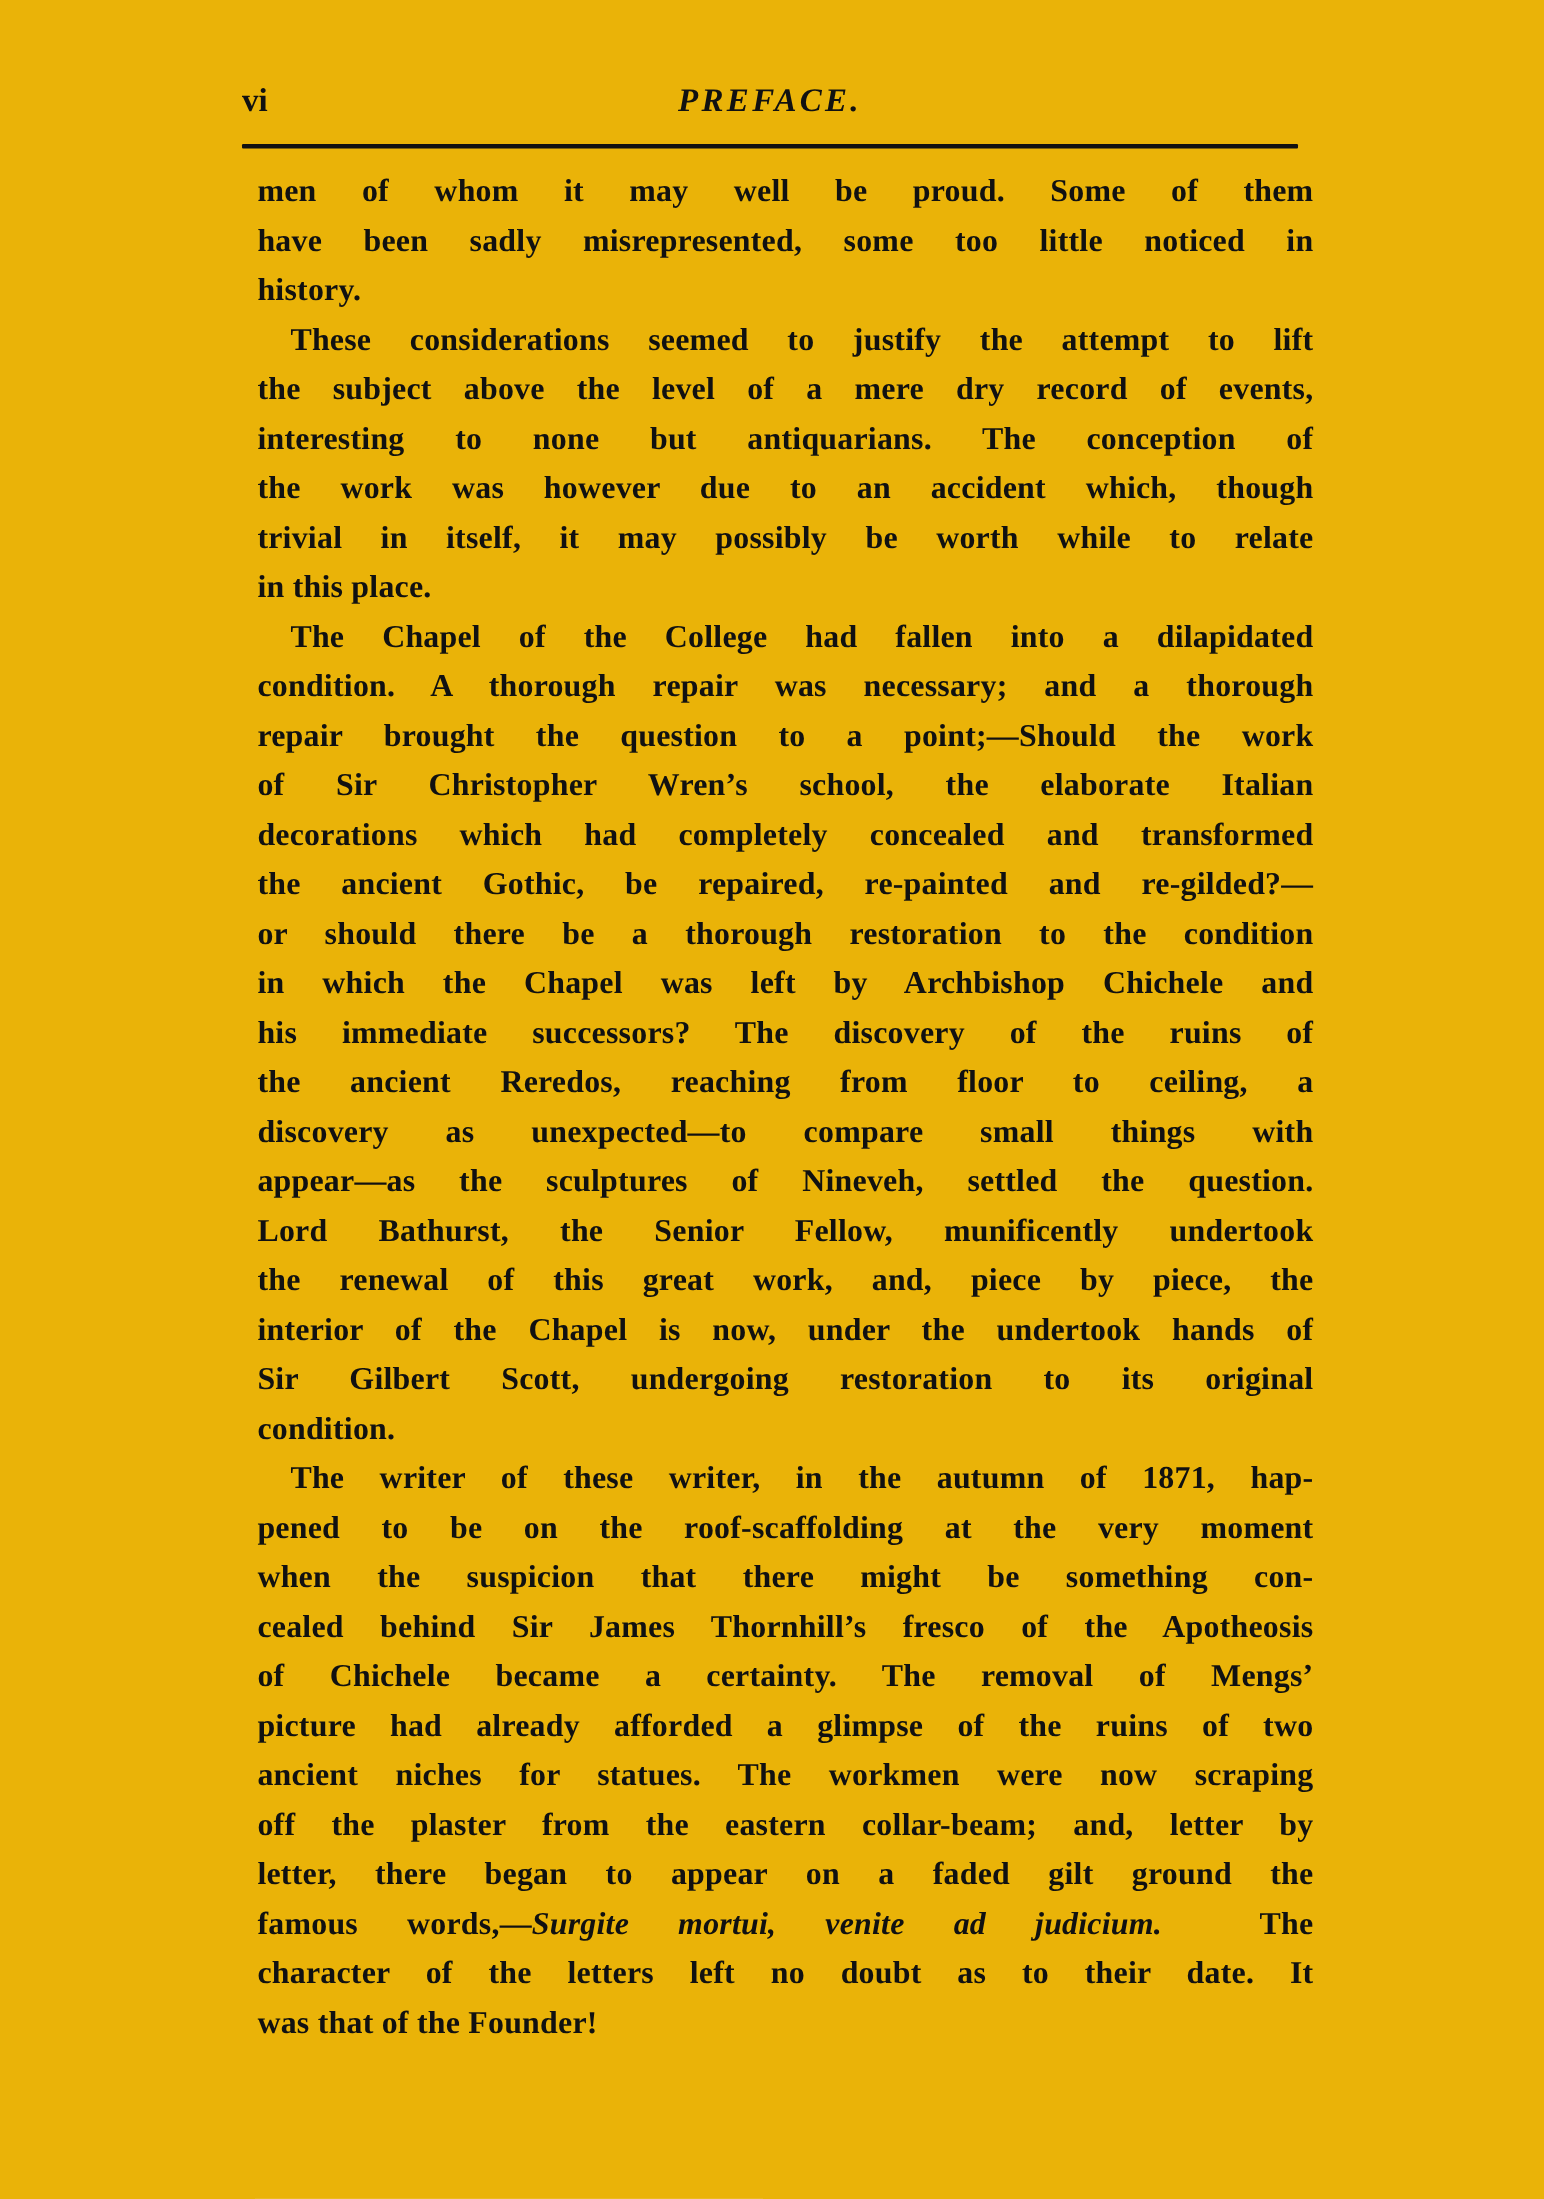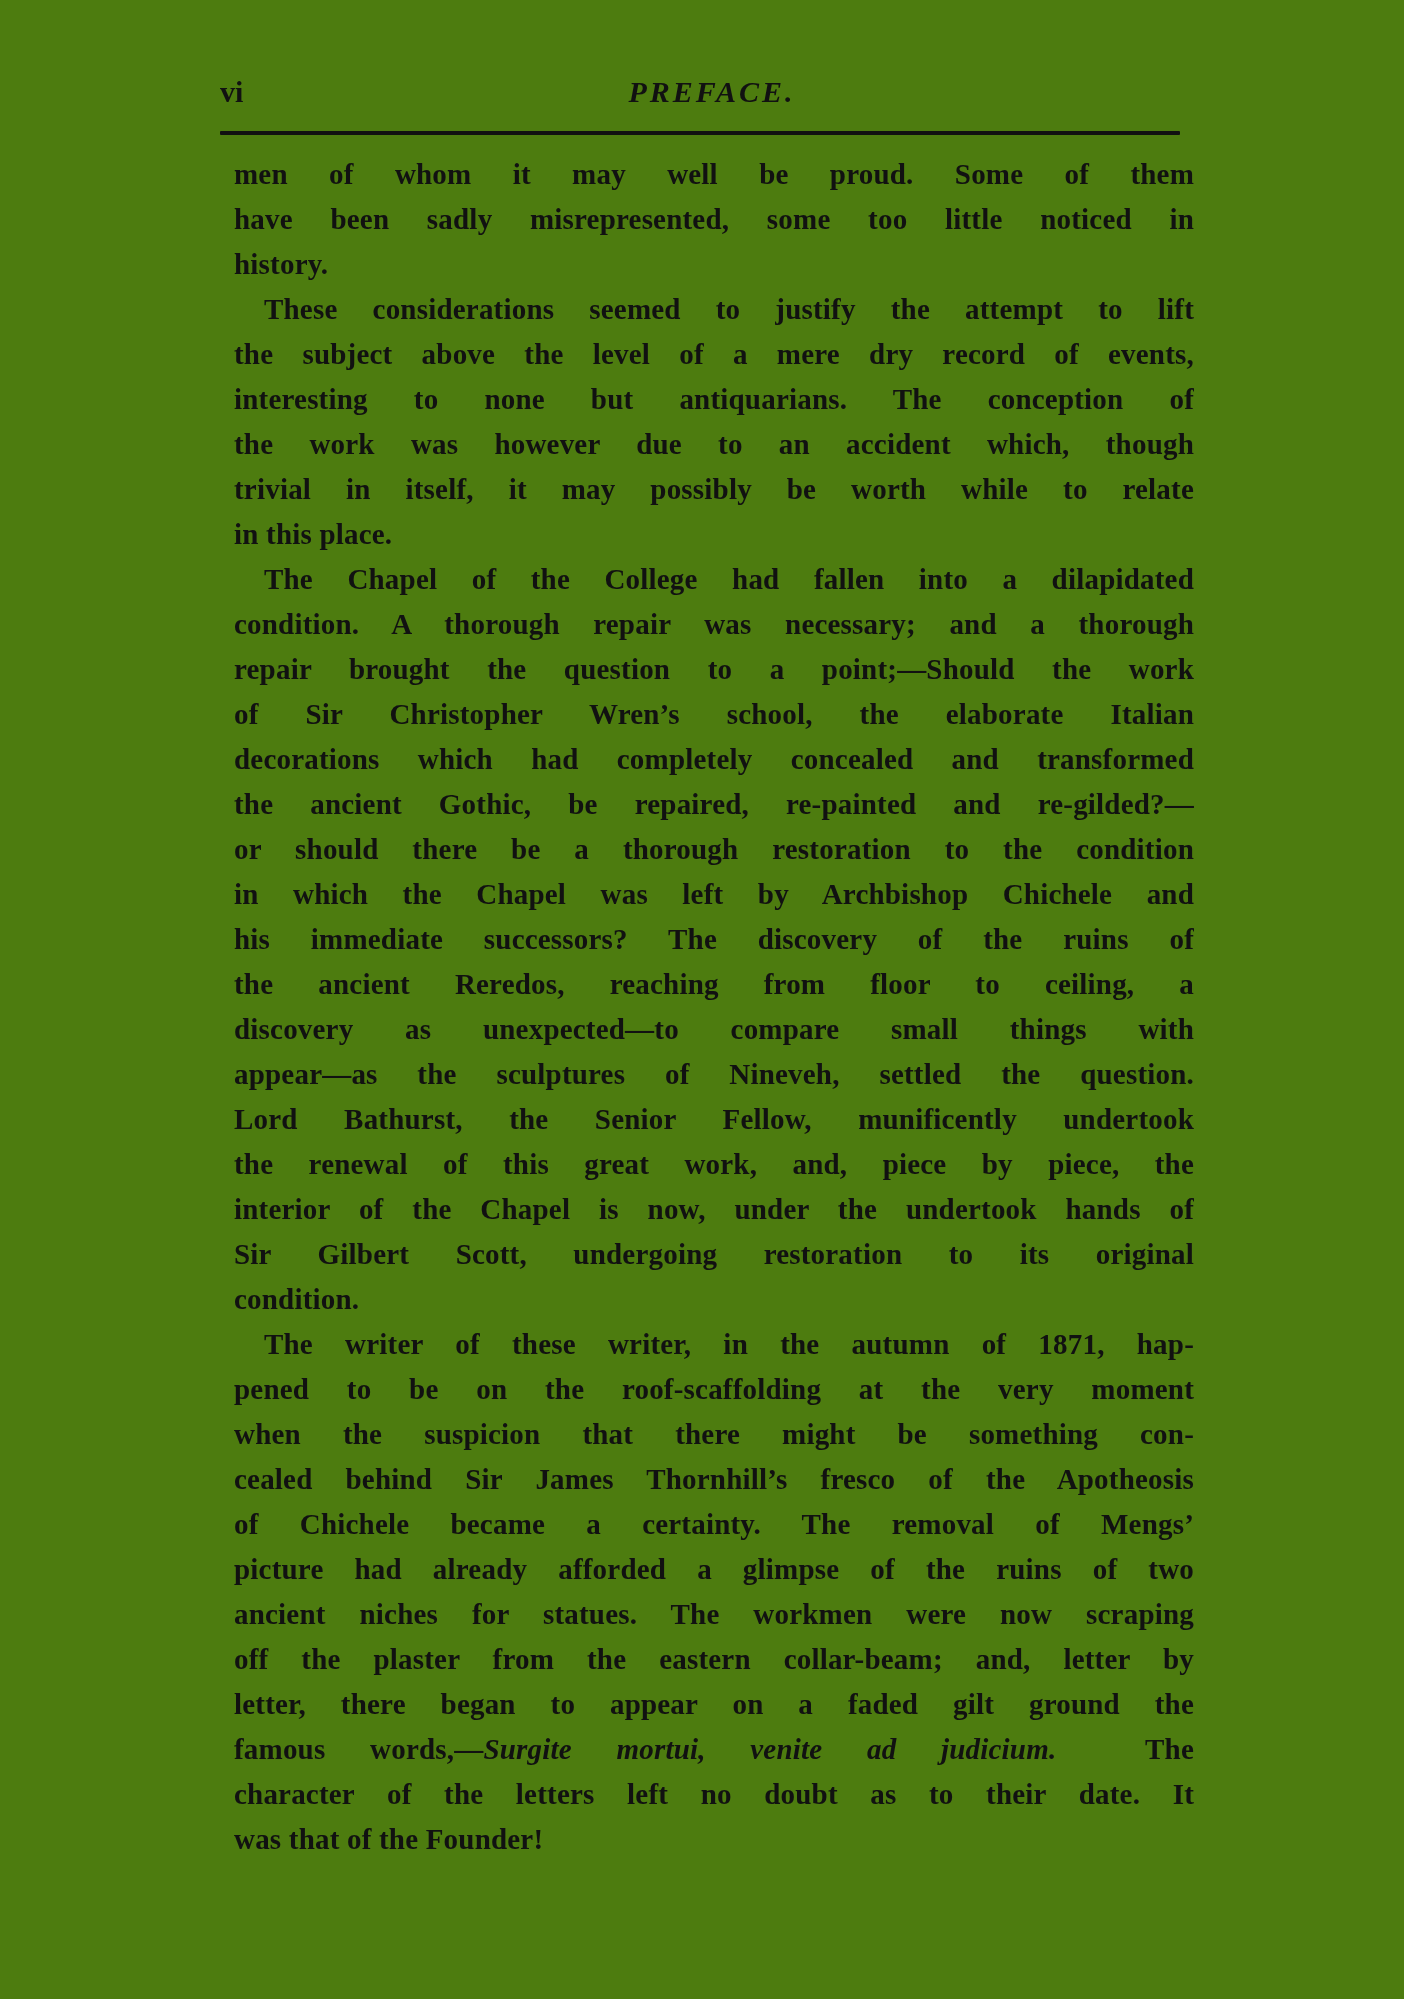--- a/index.html
+++ b/index.html
@@ -12,41 +12,41 @@
     height: 1999px;
     position: relative;
     overflow: hidden;
     font-family: "DejaVu Serif", "Liberation Serif", serif;
     color: #111111;
   }
   .page {
     position: absolute;
     left: 0; top: 0;
     width: 1404px; height: 1999px;
-    background: #4d7c0f;
+    background: #eab308;
   }
   .running-head {
     position: absolute;
     left: 220px;
     top: 72px;
     width: 960px;
     height: 40px;
   }
   .folio {
     position: absolute;
     left: 0;
     top: 0;
     font-size: 30px;
     font-weight: bold;
     line-height: 40px;
     font-family: "Liberation Serif", serif;
   }
   .head-title {
     position: absolute;
-    left: 12px;
+    left: 0;
     width: 960px;
     top: 0;
     text-align: center;
     font-size: 30px;
     font-style: italic;
     font-weight: bold;
     letter-spacing: 3px;
     line-height: 40px;
     font-family: "Liberation Serif", serif;
   }

